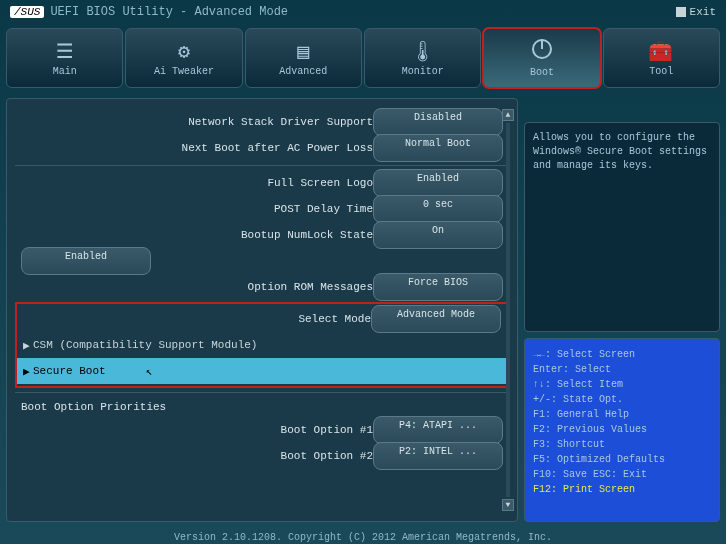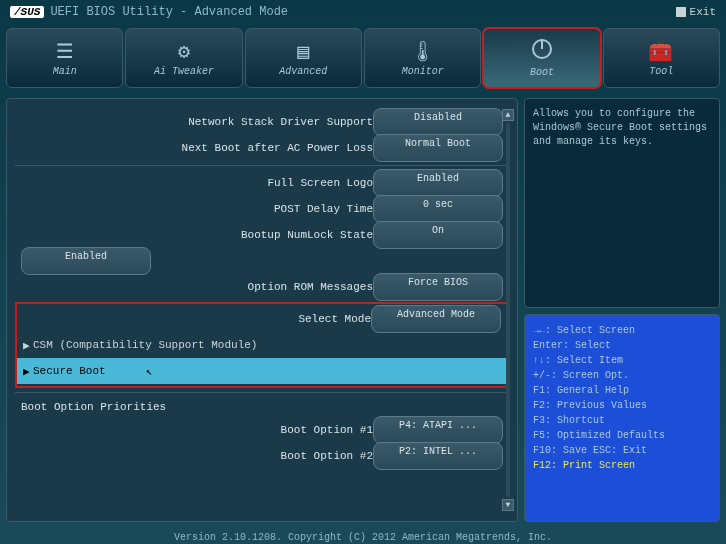--- a/index.html
+++ b/index.html
@@ -1,45 +1,45 @@
 <!DOCTYPE html>
 <html><head>
 <meta charset="utf-8">
 <style>
 * { margin:0; padding:0; box-sizing:border-box; font-family:"Courier New",monospace; }
 body { width:726px; height:544px; background:linear-gradient(180deg,#0a3847 0%,#1a4a5a 100%); color:#c8d4d8; overflow:hidden; }
 .header { display:flex; align-items:center; padding:4px 10px; height:24px; }
 .logo { display:flex; align-items:center; gap:6px; }
-.logo-badge { background:#fff; color:#000; font-weight:bold; font-style:italic; padding:0 4px; font-size:11px; border-radius:2px; }
+.logo-badge { background:#fff; color:#000; font-weight:normal; font-style:italic; padding:0 4px; font-size:11px; border-radius:2px; }
 .logo-text { color:#8fb8c8; font-size:12px; }
 .header-spacer { flex:1; }
 .exit-btn { display:flex; align-items:center; gap:4px; font-size:11px; color:#c8d4d8; cursor:pointer; }
 .exit-icon { width:10px; height:10px; background:#c8d4d8; }
 .tabs { display:flex; gap:2px; padding:4px 6px; }
 .tab { flex:1; background:linear-gradient(180deg,#2a4a5a 0%,#0a2a3a 100%); border:1px solid #3a5a6a; border-radius:6px; display:flex; flex-direction:column; align-items:center; justify-content:center; height:60px; cursor:pointer; position:relative; }
 .tab.active { background:linear-gradient(180deg,#1a3a4a 0%,#3a6a7a 100%); }
 .tab.highlighted { outline:2px solid #c02020; outline-offset:-1px; }
 .tab-icon { font-size:20px; color:#a8c8d8; margin-bottom:2px; }
-.tab-label { font-size:10px; color:#a8c8d8;font-style:italic; }
+.tab-label { font-size:10px; color:#a8c8d8; }
 .main-area { display:flex; padding:6px; gap:6px; height:436px; }
 .settings-panel { flex:1; background:#1a3a4a; border:1px solid #3a5a6a; border-radius:4px; padding:10px 8px; position:relative; overflow:hidden; }
 .row { display:flex; align-items:center; height:26px; padding:0 6px; font-size:11px; color:#d8e4e8; }
 .row-label { flex:1;text-align:right; }
 .row-indent { padding-left:20px; }
 .value-btn { width:130px; height:28px; background:linear-gradient(180deg,#3a5a6a 0%,#2a4a5a 100%); border:1px solid #5a7a8a; border-radius:8px; color:#d8e4e8; font-size:10px; text-align:center; line-height:18px; cursor:pointer; }
 .divider { height:1px; background:#3a5a6a; margin:4px 0; }
 .section-box { border:2px solid #c02020; padding:2px 0; margin:2px 0; }
 .expand-row { display:flex; align-items:center; height:26px; padding:0 6px; font-size:11px; }
 .expand-row.selected { background:#4ab8d8; color:#000; }
 .chevron { width:10px; display:inline-block; }
 .section-title { font-size:11px; color:#d8e4e8; padding:4px 6px; }
 .scrollbar { position:absolute; right:2px; top:10px; bottom:10px; width:14px; display:flex; flex-direction:column; align-items:center; }
 .scroll-arrow { width:12px; height:12px; background:#3a5a6a; border:1px solid #5a7a8a; font-size:8px; text-align:center; line-height:10px; cursor:pointer; }
 .scroll-track { flex:1; width:4px; background:#2a4a5a; margin:2px 0; }
-.side-panel { width:196px; display:flex; flex-direction:column; gap:6px; }
+.side-panel { width:196px; display:flex; flex-direction:column; gap:6px;margin-top:24px; }
 .help-box { background:#0a2a3a; border:1px solid #3a5a6a; border-radius:4px; padding:8px; font-size:10px; color:#a8c8d8; line-height:1.4; height:210px; }
 .keys-box { background:#1d4ed8; border:1px solid #3a5a6a; border-radius:4px; padding:8px; font-size:10px; color:#a8c8d8; line-height:1.5; flex:1; }
 .key-yellow { color:#e8e850; }
 .footer { text-align:center; font-size:10px; color:#8fb8c8; padding:4px; }
 .power-icon { width:20px; height:20px; border:2px solid #a8c8d8; border-radius:50%; position:relative; display:inline-block; }
 .power-icon::after { content:''; position:absolute; top:-2px; left:50%; width:2px; height:10px; background:#a8c8d8; transform:translateX(-50%); }
 </style>
 </head>
 <body>
 
@@ -143,21 +143,21 @@
       <div class="scroll-arrow">▼</div>
     </div>
   </div>
 
   <div class="side-panel">
     <div class="help-box">Allows you to configure the Windows® Secure Boot settings and manage its keys.</div>
     <div class="keys-box">
       <div>→←: Select Screen</div>
       <div>Enter: Select</div>
       <div>↑↓: Select Item</div>
-      <div>+/-: Screen Opt.</div>
+      <div>+/-: State Opt.</div>
       <div>F1: General Help</div>
       <div>F2: Previous Values</div>
       <div>F3: Shortcut</div>
       <div>F5: Optimized Defaults</div>
       <div>F10: Save  ESC: Exit</div>
       <div class="key-yellow">F12: Print Screen</div>
     </div>
   </div>
 </div>
 

